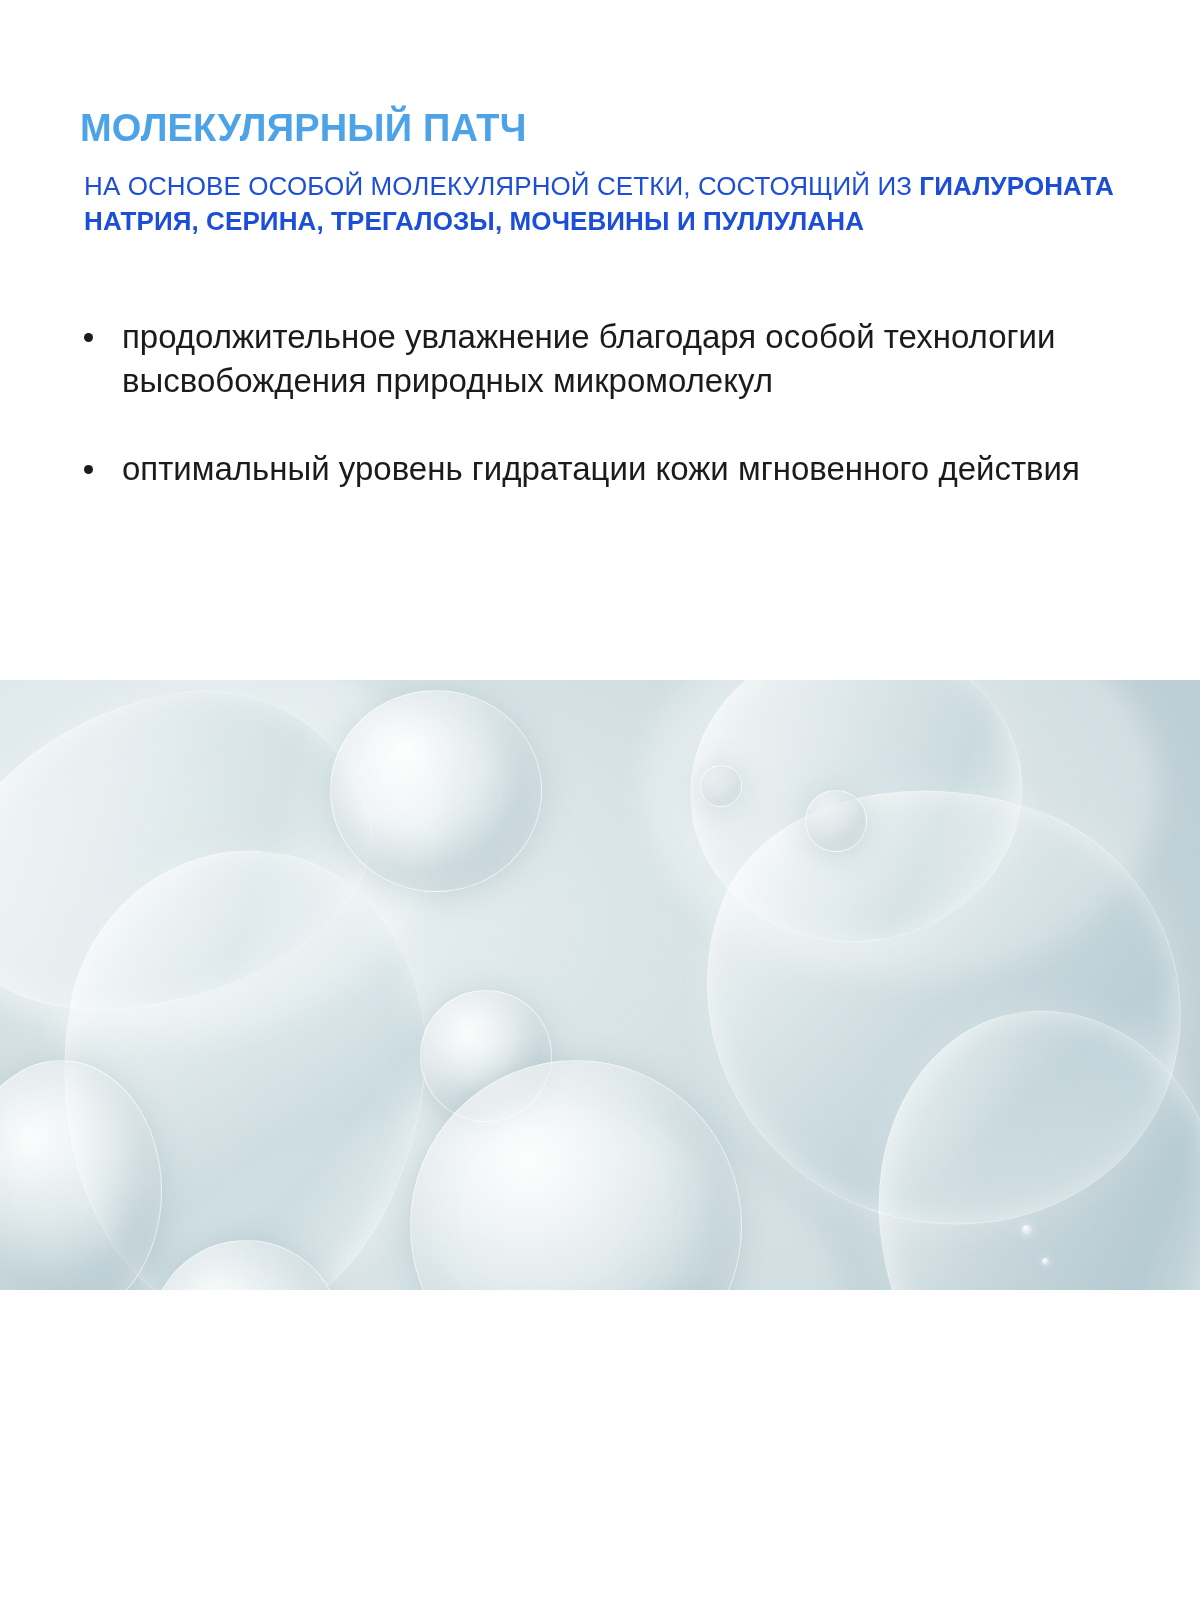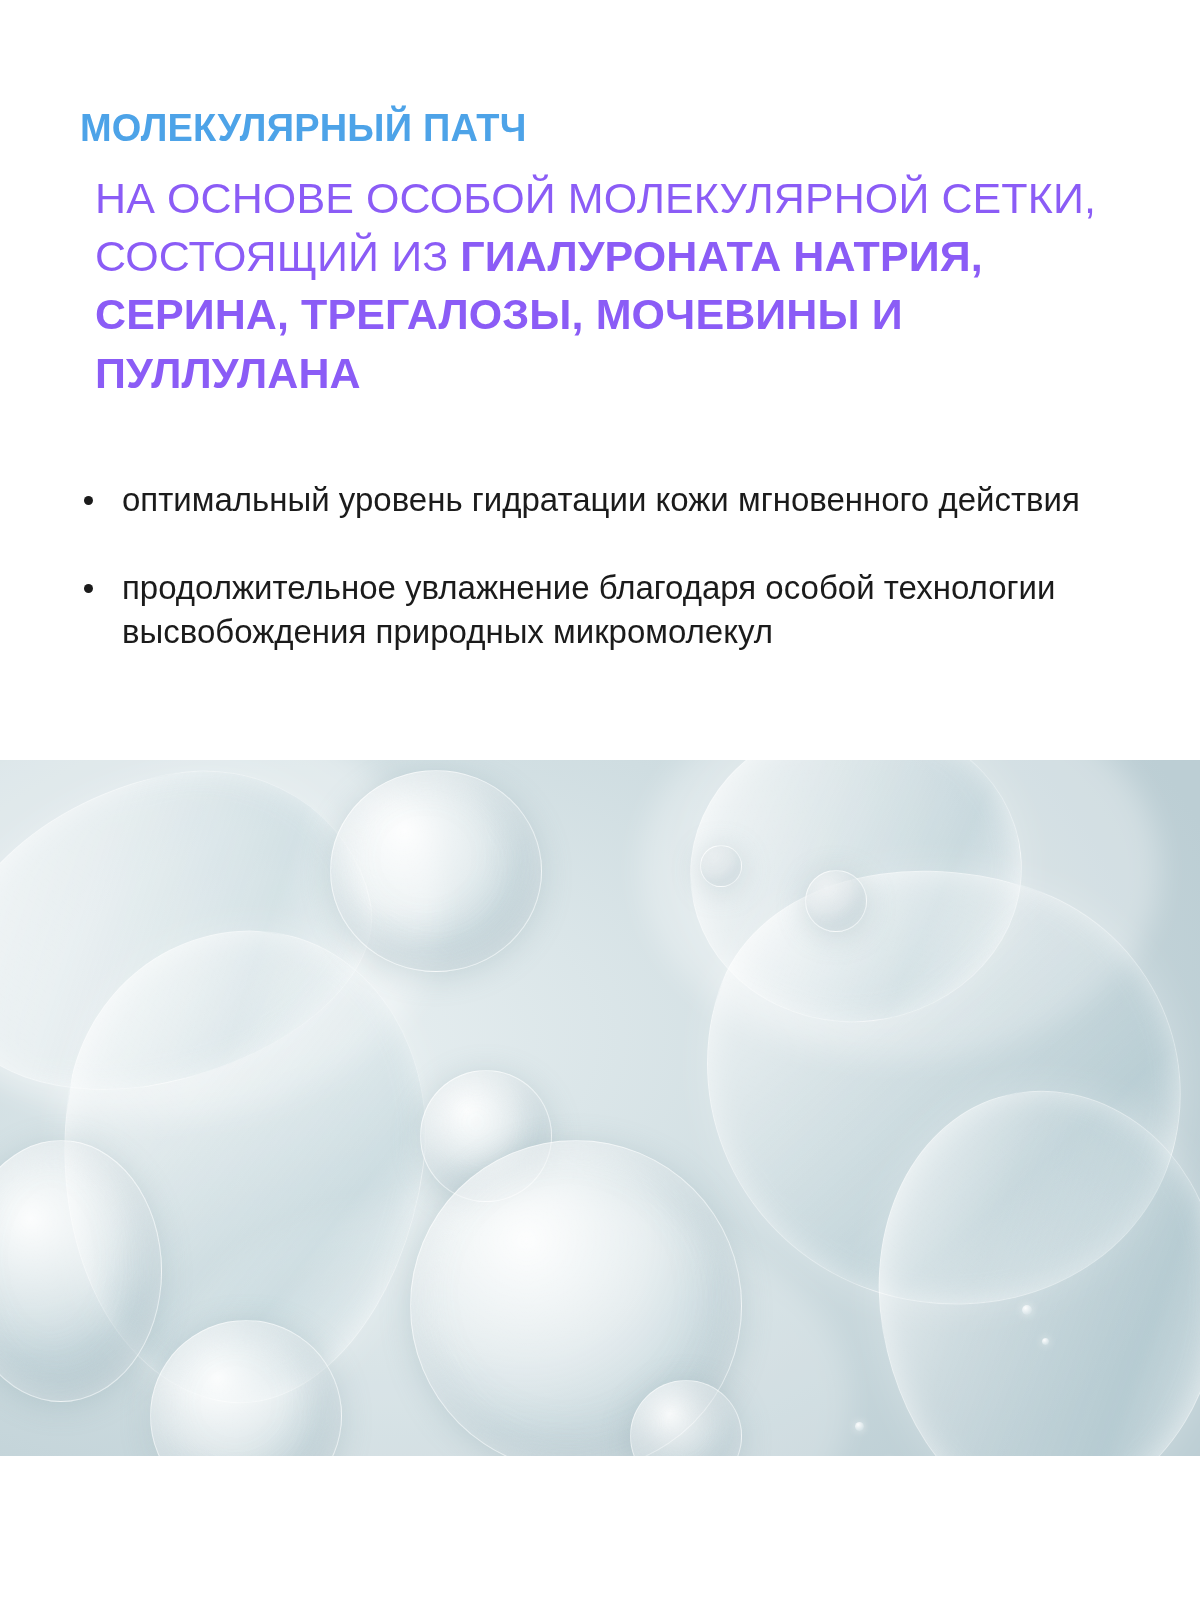--- a/index.html
+++ b/index.html
@@ -10,21 +10,21 @@
     width: 1200px;
     height: 1600px;
     background: #ffffff;
     font-family: "Liberation Sans", sans-serif;
     overflow: hidden;
   }
 
   .page {
     position: relative;
     width: 1200px;
-    height: 1456px;
+    height: 1290px;
     background: #ffffff;
     display: flex;
     flex-direction: column;
   }
 
   
   .content {
     padding: 105px 80px 0 80px;
     box-sizing: border-box;
     height: 830px;
@@ -41,25 +41,25 @@
   .headline .line2 {
     display: block;
   }
   .headline .reg {
     font-size: 19px;
     vertical-align: super;
     line-height: 1;
   }
 
   .subhead {
-    color: #8b5cf6;
-    font-size: 43px;
+    color: #1d4ed8;
+    font-size: 26px;
     line-height: 1.36;
     font-weight: 400;
-    margin: 15px;
+    margin: 4px;
     letter-spacing: 0.1px;
   }
   .subhead b {
     font-weight: 700;
   }
 
   .bullets {
     list-style: none;
     margin: 76px 0 0 0;
     padding: 0;
@@ -134,25 +134,25 @@
 
     <h1 class="headline">
       <span>МОЛЕКУЛЯРНЫЙ ПАТЧ</span>
     </h1>
 
     <p class="subhead"><span>НА ОСНОВЕ ОСОБОЙ МОЛЕКУЛЯРНОЙ СЕТКИ, СОСТОЯЩИЙ ИЗ </span><b>ГИАЛУРОНАТА НАТРИЯ, СЕРИНА, ТРЕГАЛОЗЫ, МОЧЕВИНЫ И ПУЛЛУЛАНА</b></p>
 
     <ul class="bullets">
       <li>
         <span class="dot"></span>
-        <span>оптимальный уровень гидратации кожи мгновенного действия</span>
+        <span>продолжительное увлажнение благодаря особой технологии высвобождения природных микромолекул</span>
       </li>
       <li>
         <span class="dot"></span>
-        <span>продолжительное увлажнение благодаря особой технологии высвобождения природных микромолекул</span>
+        <span>оптимальный уровень гидратации кожи мгновенного действия</span>
       </li>
     </ul>
 
   </div>
 
   <div class="photo">
 
     <div class="soft" style="left:-120px; top:-60px; width:560px; height:420px; background:rgba(255,255,255,0.35);"></div>
     <div class="soft" style="left:640px; top:-80px; width:520px; height:380px; background:rgba(255,255,255,0.30);"></div>
     <div class="soft" style="left:150px; top:430px; width:700px; height:420px; background:rgba(255,255,255,0.22);"></div>

